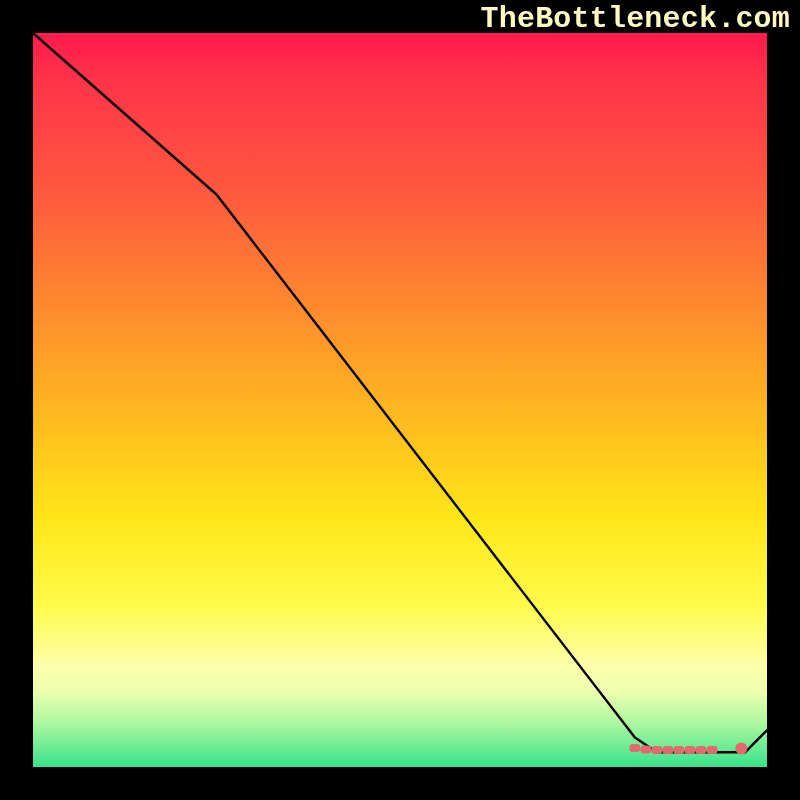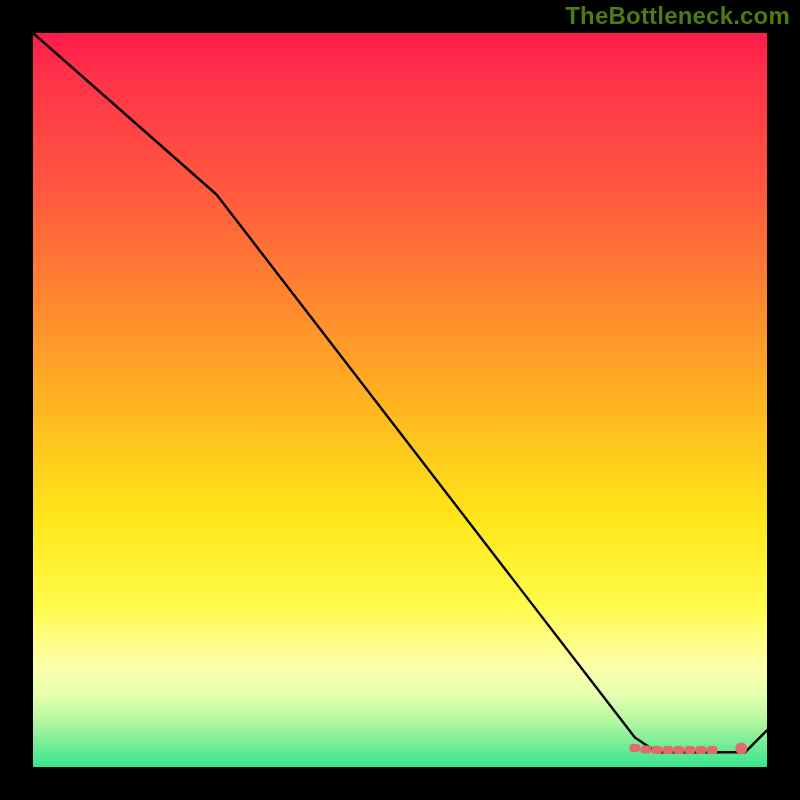--- a/index.html
+++ b/index.html
@@ -14,25 +14,26 @@
   .frame {
     position: relative;
     width: 800px;
     height: 800px;
     background: #000;
   }
   .watermark {
     position: absolute;
     top: 2px;
     right: 10px;
-    color: #4d7c0f;
-    font-size: 24px;
+    color: #fef9c3;
+    font-size: 30px;
     font-weight: 600;
     letter-spacing: 0.2px;
     user-select: none;
+    font-family: Liberation Mono, monospace;
   }
   .plot-area {
     position: absolute;
     left: 33px;
     top: 33px;
     width: 734px;
     height: 734px;
     
     background: linear-gradient(
       to bottom,

